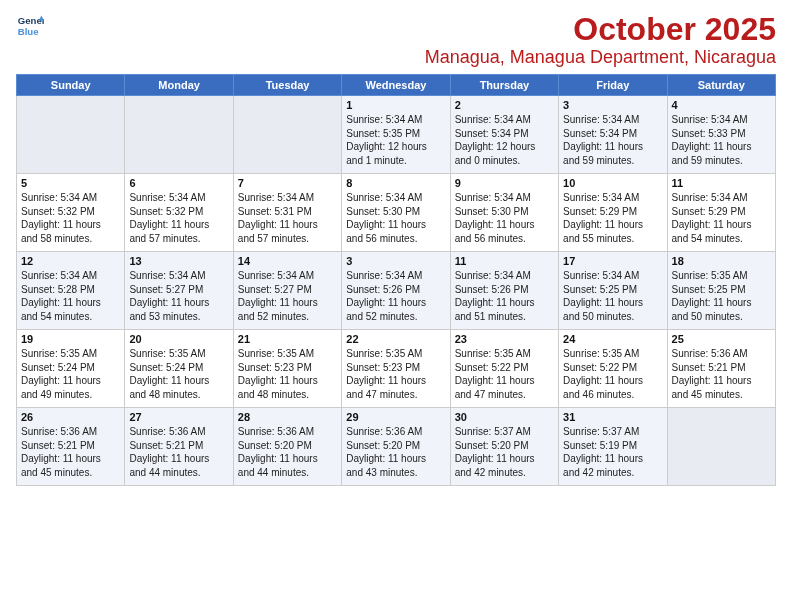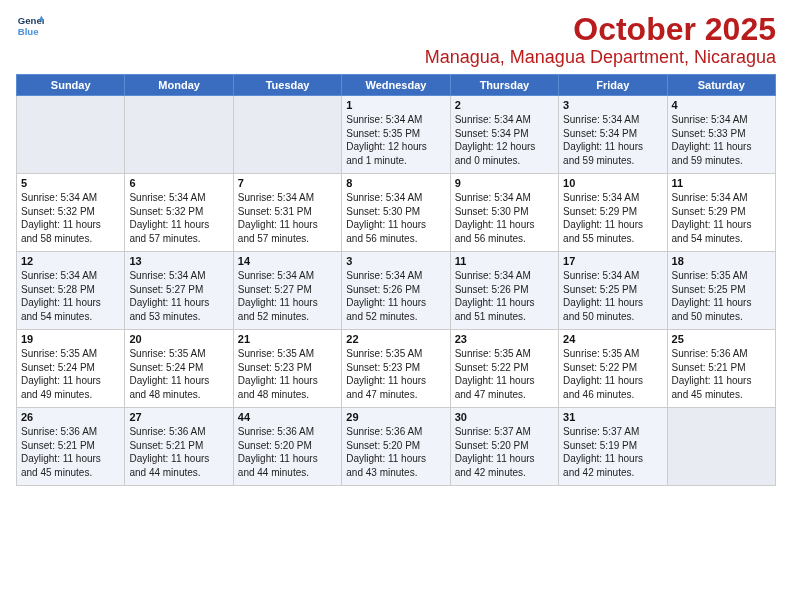--- a/index.html
+++ b/index.html
@@ -314,21 +314,21 @@
 and 45 minutes.</div>
           </td>
           <td>
             <div class="day-number">27</div>
             <div class="day-info" style="white-space: pre-line;">Sunrise: 5:36 AM
 Sunset: 5:21 PM
 Daylight: 11 hours
 and 44 minutes.</div>
           </td>
           <td>
-            <div class="day-number">44</div>
+            <div class="day-number">28</div>
             <div class="day-info" style="white-space: pre-line;">Sunrise: 5:36 AM
 Sunset: 5:20 PM
 Daylight: 11 hours
 and 44 minutes.</div>
           </td>
           <td>
             <div class="day-number">29</div>
             <div class="day-info" style="white-space: pre-line;">Sunrise: 5:36 AM
 Sunset: 5:20 PM
 Daylight: 11 hours

